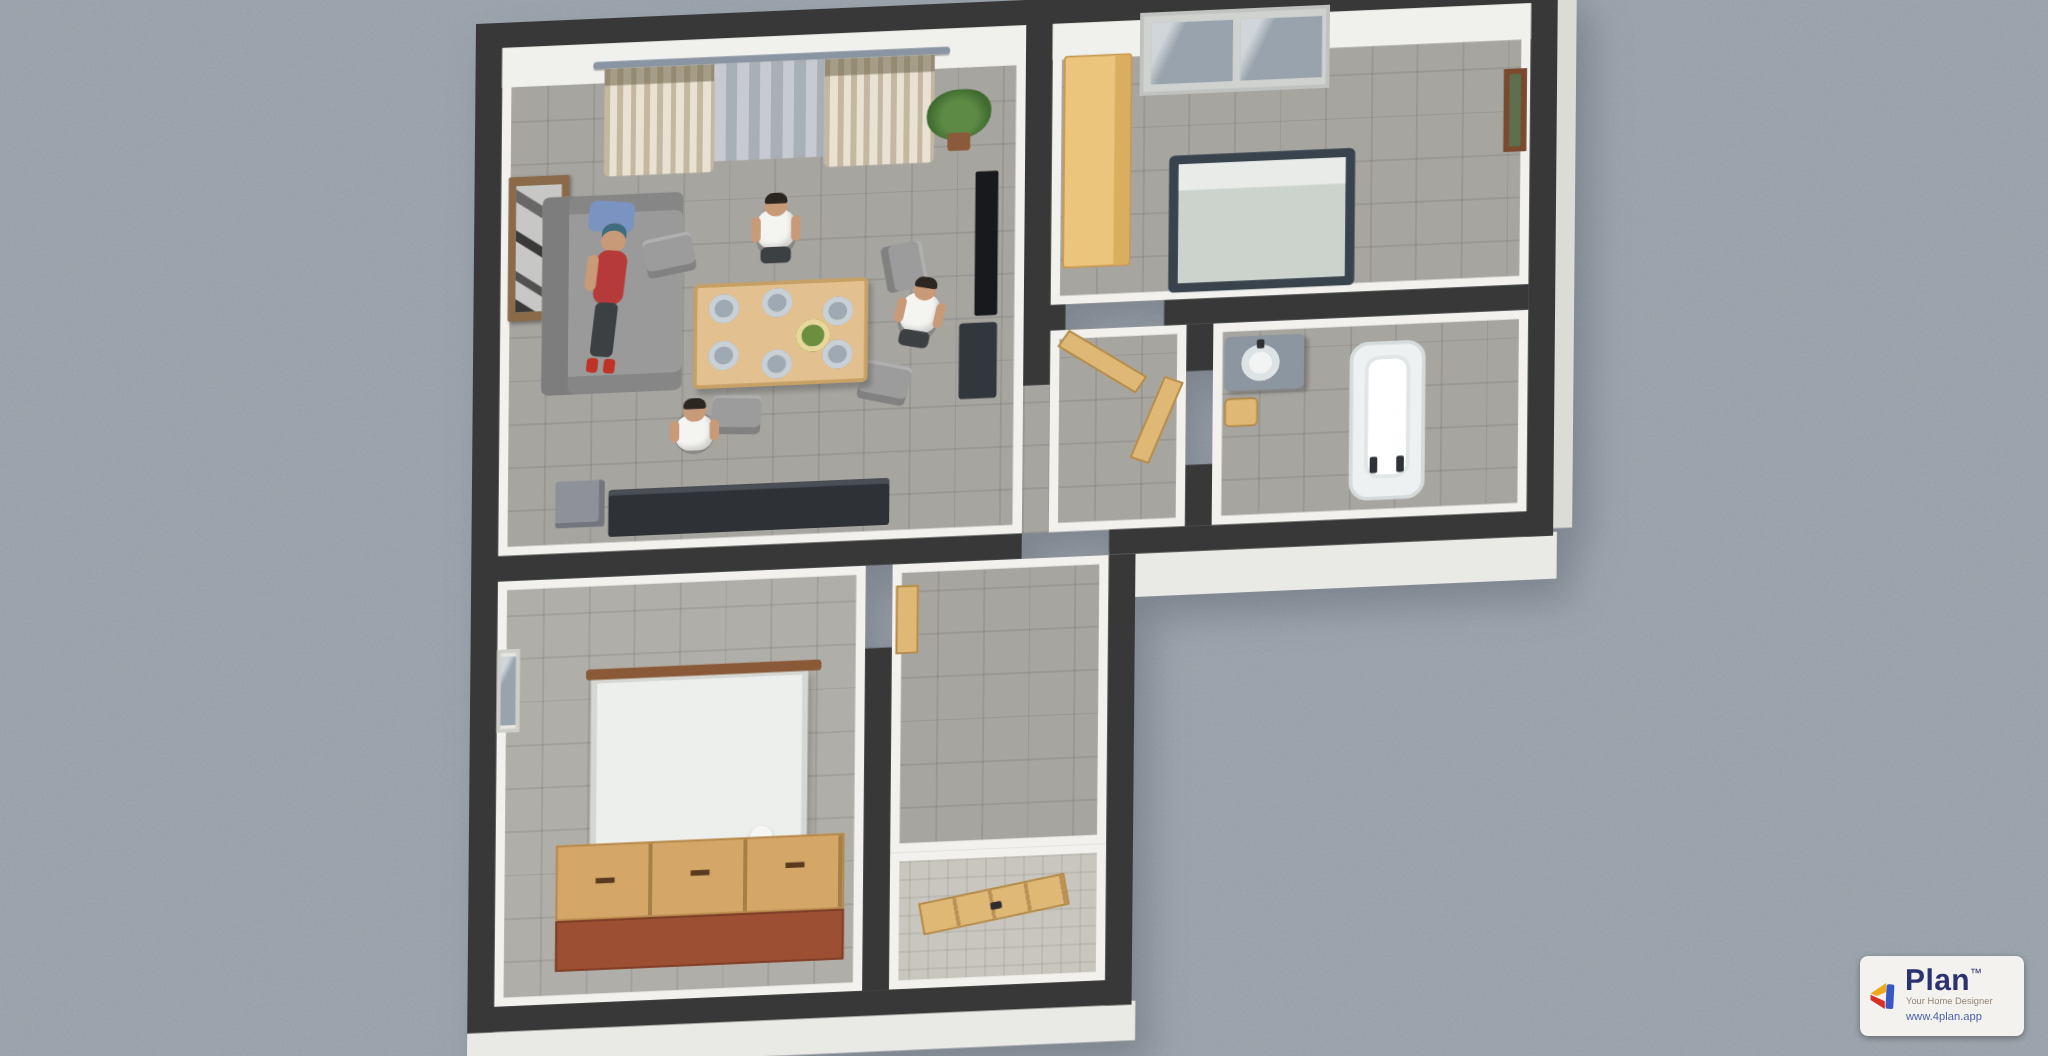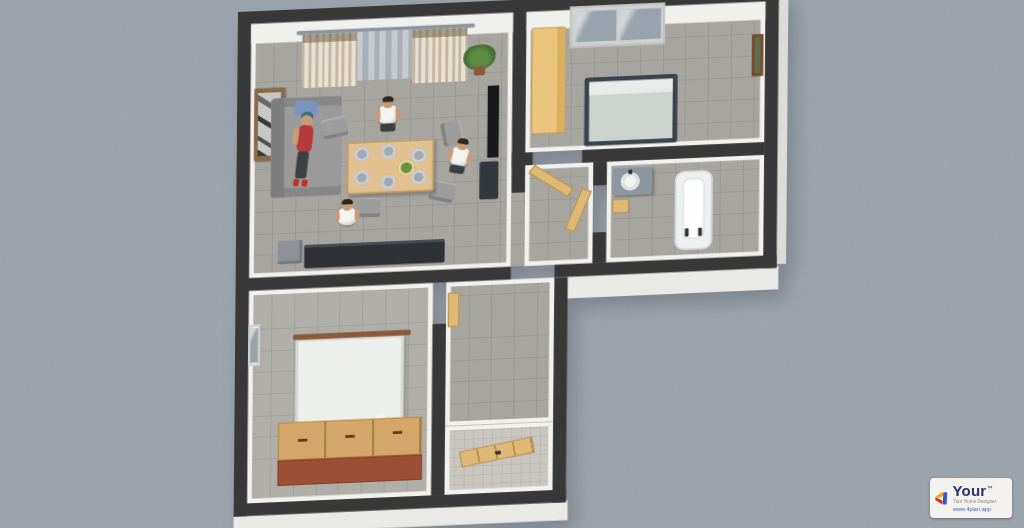--- a/index.html
+++ b/index.html
@@ -228,17 +228,17 @@
   </div>
 </div>
 
 <div class="badge">
   <svg width="24" height="24" viewBox="0 0 24 24">
     <polygon points="2,10 14,2 14,9 7,12" fill="#f0a81c"></polygon>
     <polygon points="2,11 13,16 13,22 2,15" fill="#d93025"></polygon>
     <rect x="14" y="3" width="6" height="19" rx="1.5" fill="#3b57c4" transform="rotate(3 17 12)"></rect>
   </svg>
   <div class="txt">
-    <span><span class="brand">Your</span><span class="tm">™</span></span>
+    <span><span class="brand">Plan</span><span class="tm">™</span></span>
     <span class="tagline">Your Home Designer</span>
     <span class="url">www.4plan.app</span>
   </div>
 </div>
 
 </body></html>

